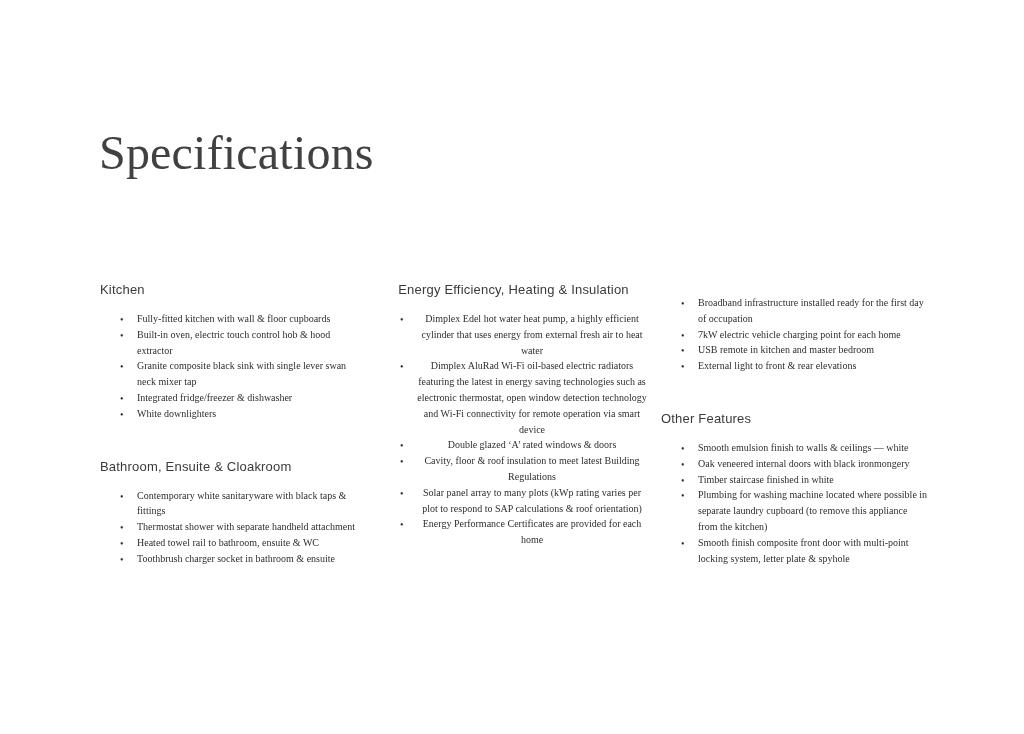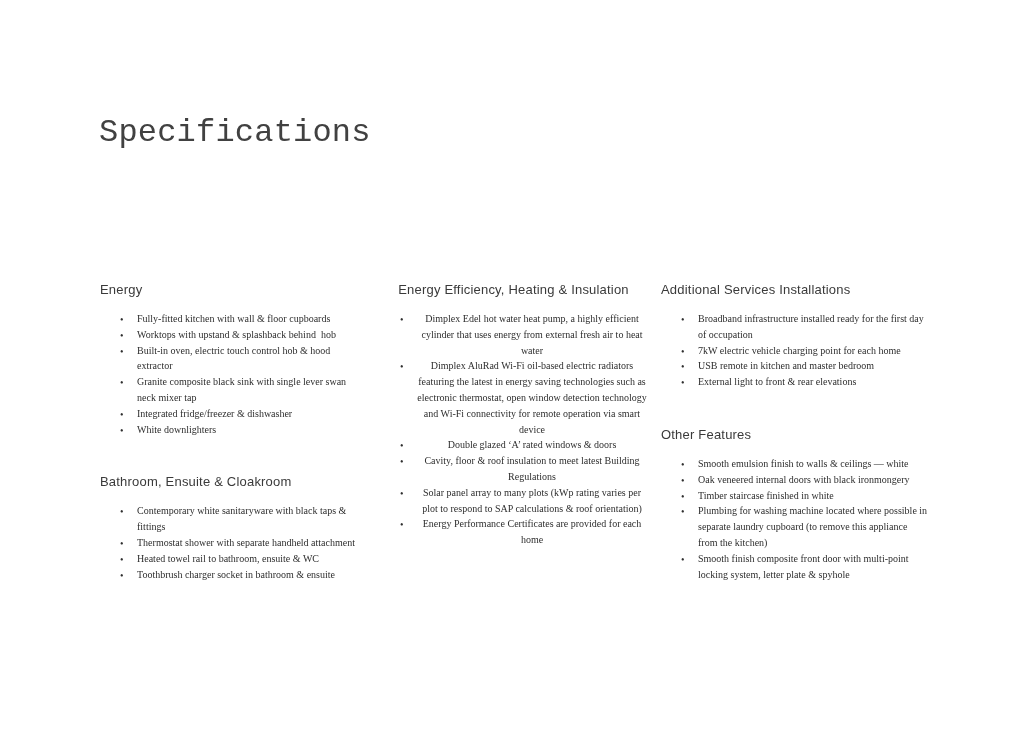--- a/index.html
+++ b/index.html
@@ -16,23 +16,23 @@
   }
   .page {
     position: absolute;
     inset: 0;
     background: #ffffff;
   }
   .page-title {
     position: absolute;
     left: 99px;
     top: 93px;
-    font-family: Liberation Mono, monospace;
+    font-family: Liberation Serif, serif;
     font-weight: 300;
-    font-size: 32px;
+    font-size: 48px;
     letter-spacing: 0.2px;
     color: #414141;
   }
   .column {
     position: absolute;
     top: 282px;
   }
   .col-1 { left: 100px; width: 267px; }
   .col-2 { left: 380px; width: 267px; text-align: center; }
   .col-3 { left: 661px; width: 267px; }
@@ -70,24 +70,23 @@
 </style>
 </head>
 <body>
 
 <div class="page">
 
   <h1 class="page-title">Specifications</h1>
 
   <div class="column col-1">
     <div class="section">
-      <div class="section-heading">Energy</div>
+      <div class="section-heading">Kitchen</div>
       <ul class="spec-list">
         <li>Fully-fitted kitchen with wall &amp; floor cupboards</li>
-        <li>Worktops with upstand &amp; splashback behind  hob</li>
         <li>Built-in oven, electric touch control hob &amp; hood extractor</li>
         <li>Granite composite black sink with single lever swan neck mixer tap</li>
         <li>Integrated fridge/freezer &amp; dishwasher</li>
         <li>White downlighters</li>
       </ul>
     </div>
     <div class="section">
       <div class="section-heading">Bathroom, Ensuite &amp; Cloakroom</div>
       <ul class="spec-list">
         <li>Contemporary white sanitaryware with black taps &amp; fittings</li>
@@ -107,21 +106,20 @@
         <li>Double glazed ‘A’ rated windows &amp; doors</li>
         <li>Cavity, floor &amp; roof insulation to meet latest Building Regulations</li>
         <li>Solar panel array to many plots (kWp rating varies per plot to respond to SAP calculations &amp; roof orientation)</li>
         <li>Energy Performance Certificates are provided for each home</li>
       </ul>
     </div>
   </div>
 
   <div class="column col-3">
     <div class="section">
-      <div class="section-heading">Additional Services Installations</div>
       <ul class="spec-list">
         <li>Broadband infrastructure installed ready for the first day of occupation</li>
         <li>7kW electric vehicle charging point for each home</li>
         <li>USB remote in kitchen and master bedroom</li>
         <li>External light to front &amp; rear elevations</li>
       </ul>
     </div>
     <div class="section">
       <div class="section-heading">Other Features</div>
       <ul class="spec-list">

